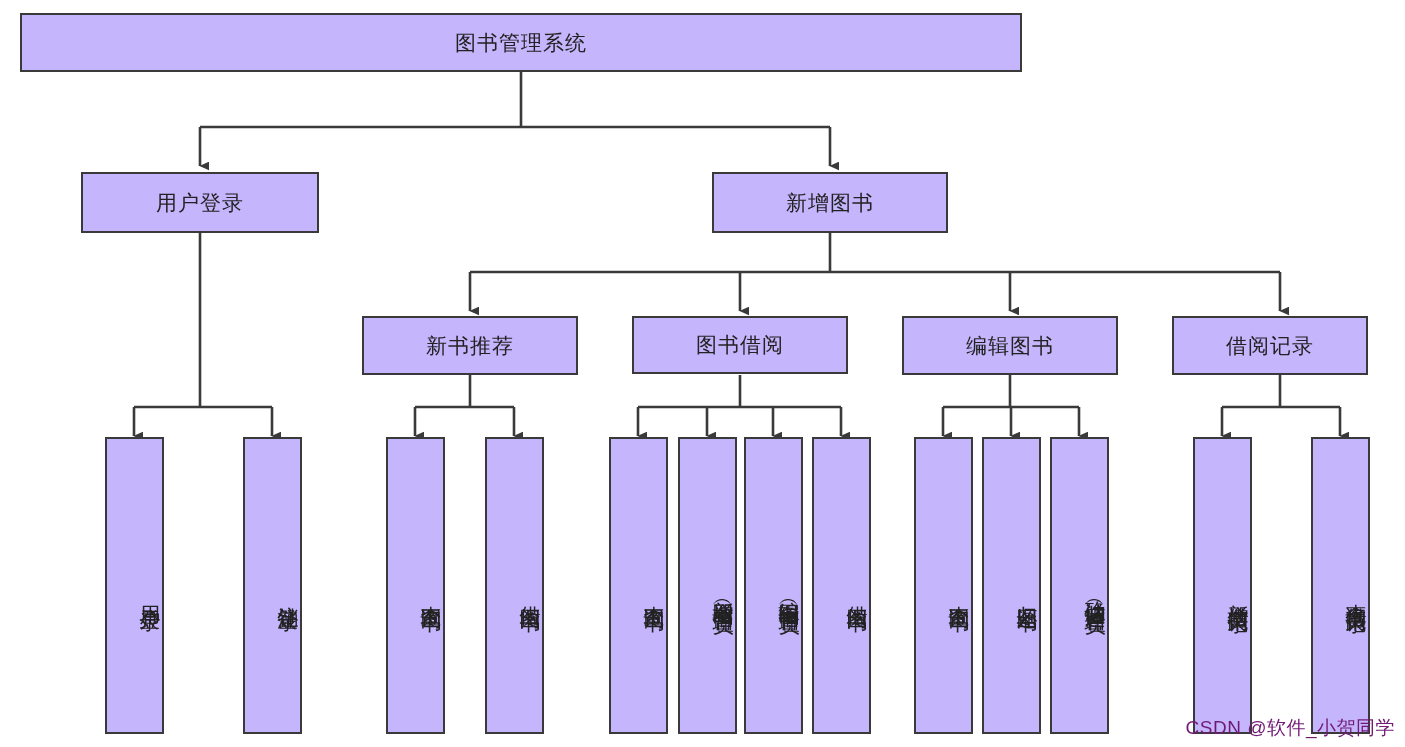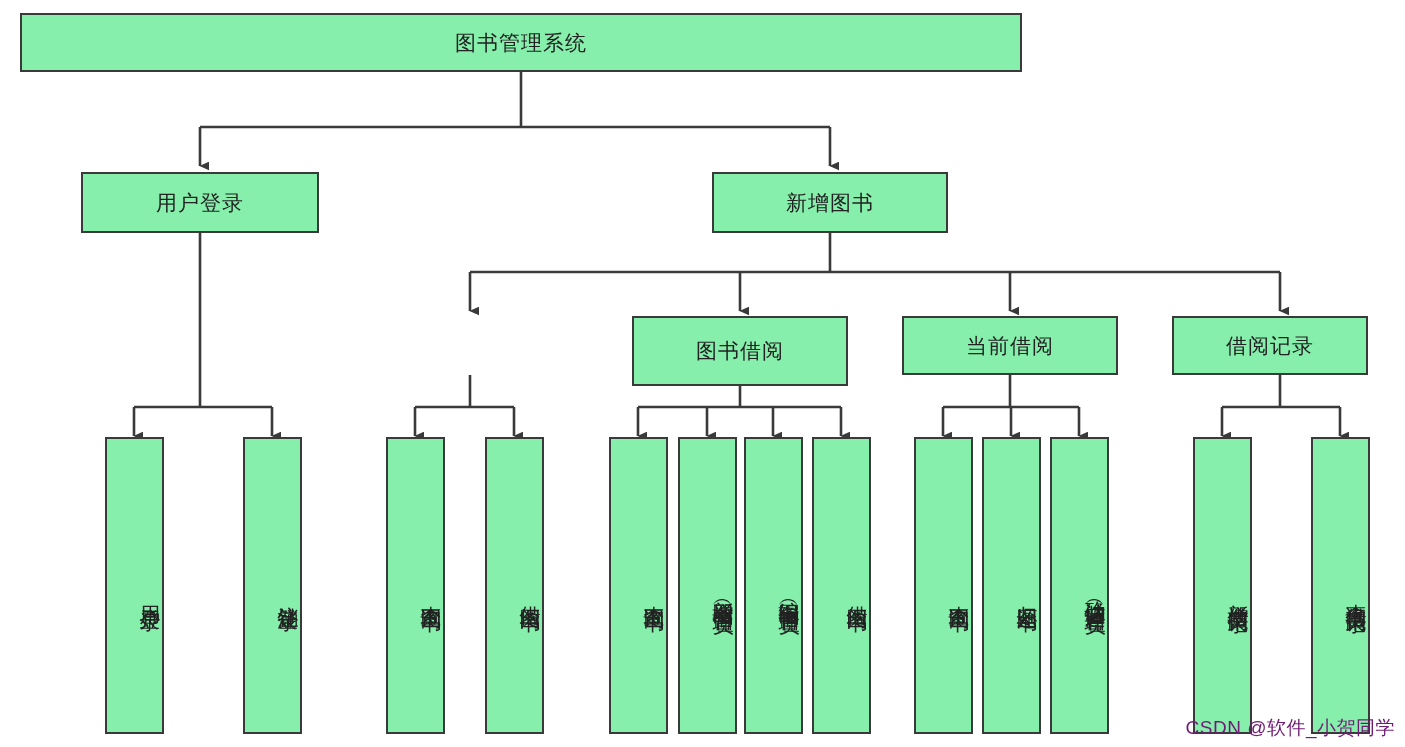--- a/index.html
+++ b/index.html
@@ -1,19 +1,19 @@
 <!DOCTYPE html>
 <html><head>
 <meta charset="utf-8">
 <style>
   html,body{margin:0;padding:0;background:#ffffff;}
   body{font-family:"Liberation Sans","DejaVu Sans",sans-serif;}
   #canvas{position:relative;width:1405px;height:747px;background:#ffffff;overflow:hidden;}
   #wires{position:absolute;left:0;top:0;width:1405px;height:747px;}
-  .node{position:absolute;box-sizing:border-box;background:#86efac;border:2.5px solid #3a3a3a;
+  .node{position:absolute;box-sizing:border-box;background:#c4b5fd;border:2.5px solid #3a3a3a;
         display:flex;align-items:center;justify-content:center;color:#222;}
   .node.h{font-size:21px;letter-spacing:1px;}
   .node.v{writing-mode:vertical-rl;text-orientation:upright;font-size:21px;line-height:1.12;
           letter-spacing:2px;padding-top:14px;align-items:flex-start;justify-content:center;}
   .node.v .txt{writing-mode:vertical-rl;text-orientation:upright;}
   #watermark{position:absolute;right:10px;bottom:6px;font-size:19px;color:#701a75;
              letter-spacing:0.5px;white-space:nowrap;}
 </style>
 </head>
 <body>
@@ -74,25 +74,28 @@
     <span class="txt">图书管理系统</span>
   </div>
 
   <div class="node h" style="left:81px;top:172px;width:238px;height:61px;">
     <span class="txt">用户登录</span>
   </div>
   <div class="node h" style="left:712px;top:172px;width:236px;height:61px;">
     <span class="txt">新增图书</span>
   </div>
 
-  <div class="node h" style="left:632px;top:316px;width:216px;height:70px;">
+  <div class="node h" style="left:362px;top:316px;width:216px;height:59px;">
+    <span class="txt">新书推荐</span>
+  </div>
+  <div class="node h" style="left:632px;top:316px;width:216px;height:58px;">
     <span class="txt">图书借阅</span>
   </div>
   <div class="node h" style="left:902px;top:316px;width:216px;height:59px;">
-    <span class="txt">当前借阅</span>
+    <span class="txt">编辑图书</span>
   </div>
   <div class="node h" style="left:1172px;top:316px;width:196px;height:59px;">
     <span class="txt">借阅记录</span>
   </div>
 
   <div class="node v" style="left:105px;top:437px;width:59px;height:297px;">
     <span class="txt">用户登录</span>
   </div>
   <div class="node v" style="left:243px;top:437px;width:59px;height:297px;">
     <span class="txt">注销登录</span>

